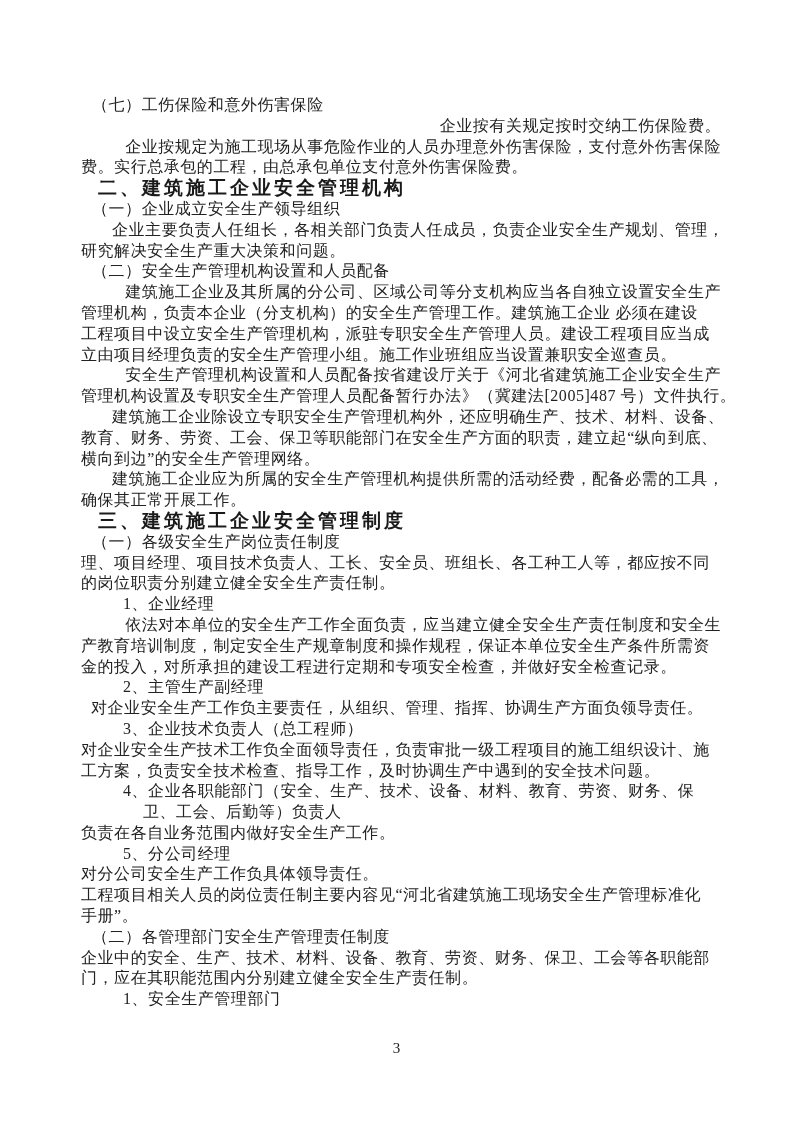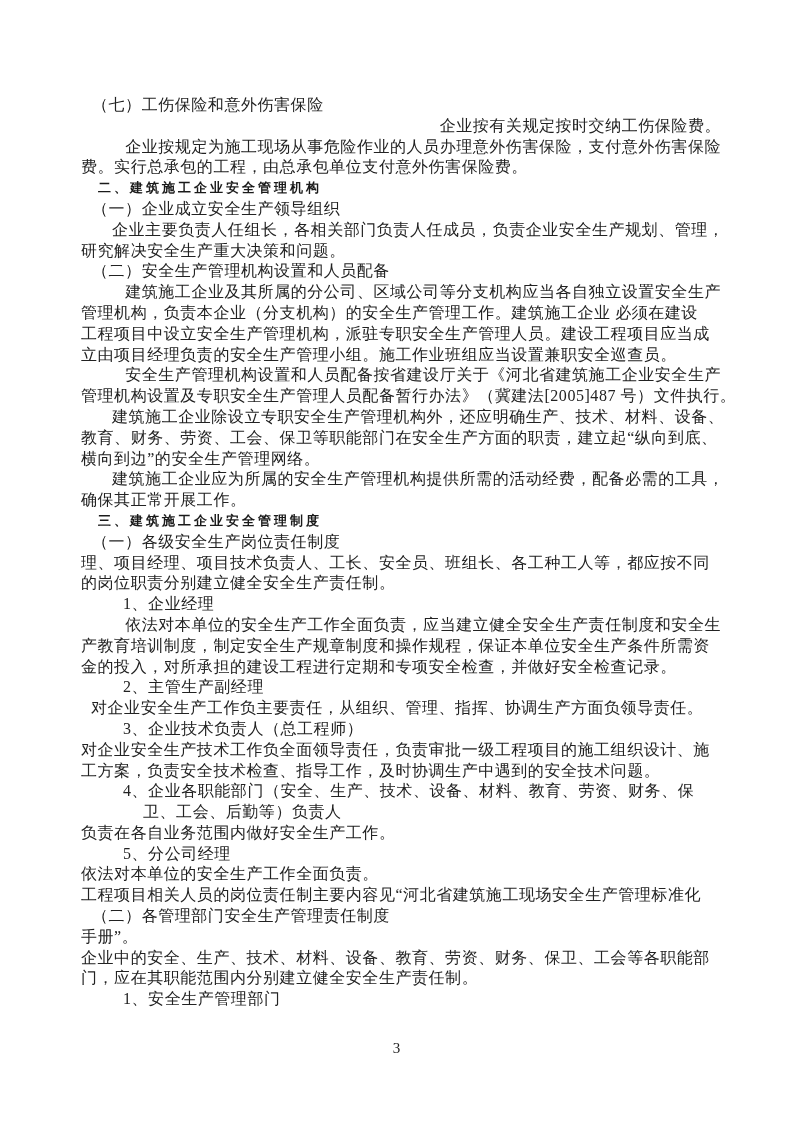--- a/index.html
+++ b/index.html
@@ -29,21 +29,21 @@
   .sub     { padding-left: 11px; }   
   .para    { padding-left: 31px; text-align: right; }   
   .cont    { padding-left: 0; }      
   .hang    { padding-left: 10px; }   
   .num     { padding-left: 42px; }   
   .numwrap { padding-left: 62px; }   
   .h2 {
     padding-left: 17px;
     font-family: "Liberation Sans", "DejaVu Sans", sans-serif;
     font-weight: 700;
-    font-size: 13px;
+    font-size: 19px;
     letter-spacing: 3px;
     color: #1a1a1a;
   }
   .footer {
     position: absolute;
     left: 0; top: 1038px;
     width: 793px; height: 21px;
     text-align: center;
     font-size: 15px;
     line-height: 21px;
@@ -85,22 +85,22 @@
       <div class="line cont">金的投入，对所承担的建设工程进行定期和专项安全检查，并做好安全检查记录。</div>
       <div class="line num">2、主管生产副经理</div>
       <div class="line hang">对企业安全生产工作负主要责任，从组织、管理、指挥、协调生产方面负领导责任。</div>
       <div class="line num">3、企业技术负责人（总工程师）</div>
       <div class="line cont">对企业安全生产技术工作负全面领导责任，负责审批一级工程项目的施工组织设计、施</div>
       <div class="line cont">工方案，负责安全技术检查、指导工作，及时协调生产中遇到的安全技术问题。</div>
       <div class="line num">4、企业各职能部门（安全、生产、技术、设备、材料、教育、劳资、财务、保</div>
       <div class="line numwrap">卫、工会、后勤等）负责人</div>
       <div class="line cont">负责在各自业务范围内做好安全生产工作。</div>
       <div class="line num">5、分公司经理</div>
-      <div class="line cont">依法对本单位的安全生产工作全面负责。</div>
+      <div class="line cont">对分公司安全生产工作负具体领导责任。</div>
       <div class="line cont">工程项目相关人员的岗位责任制主要内容见“河北省建筑施工现场安全生产管理标准化</div>
+      <div class="line cont">手册”。</div>
       <div class="line sub">（二）各管理部门安全生产管理责任制度</div>
-      <div class="line cont">手册”。</div>
       <div class="line cont">企业中的安全、生产、技术、材料、设备、教育、劳资、财务、保卫、工会等各职能部</div>
       <div class="line cont">门，应在其职能范围内分别建立健全安全生产责任制。</div>
       <div class="line num">1、安全生产管理部门</div>
     </div>
   <div class="footer">3</div>
 </div>
 
 </body></html>

